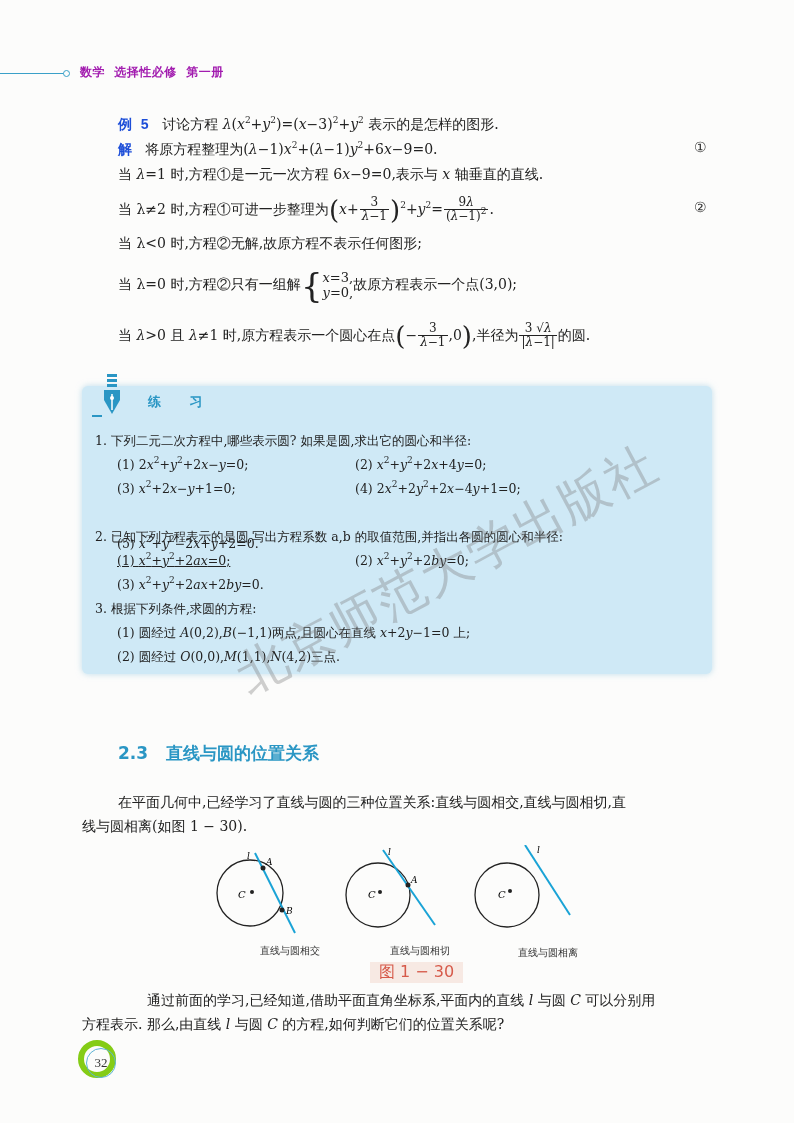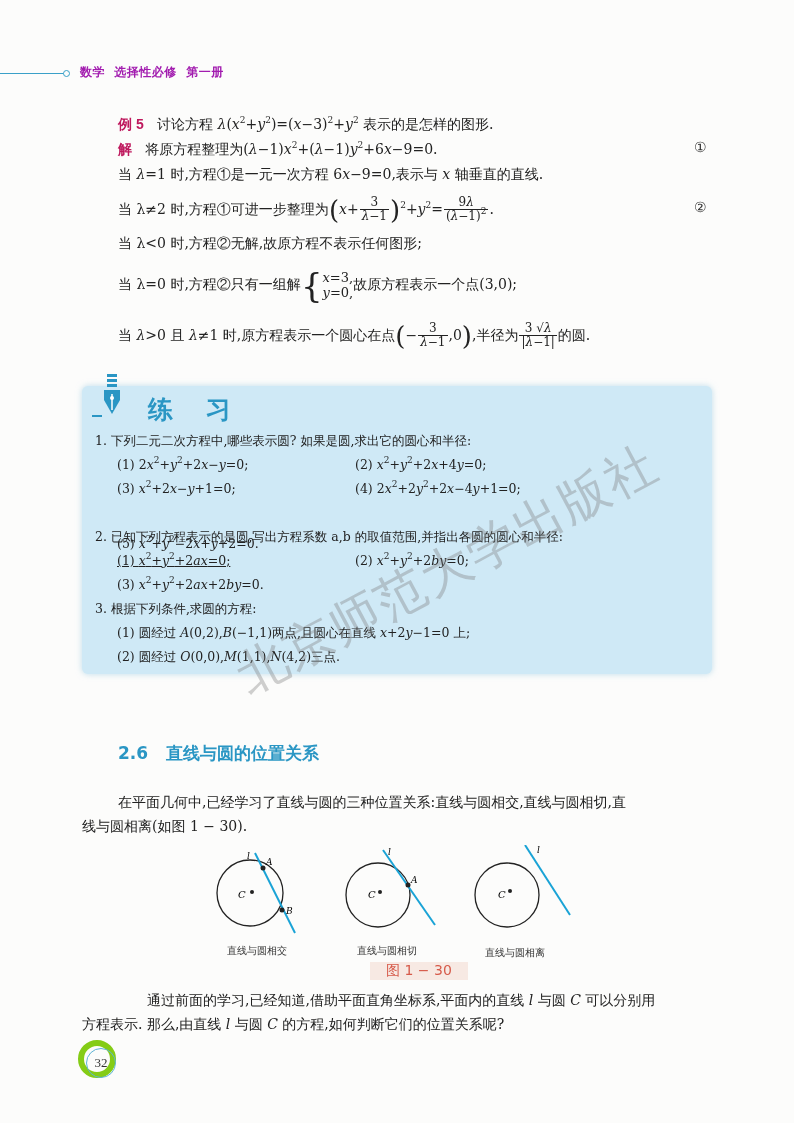--- a/index.html
+++ b/index.html
@@ -3,36 +3,36 @@
 <meta charset="utf-8">
 <style>
   * { margin: 0; padding: 0; box-sizing: border-box; }
   html, body { width: 794px; height: 1123px; background: #fcfcfb; overflow: hidden; }
   body { position: relative; font-family: "DejaVu Serif", "Liberation Serif", serif; color: #222; }
   .abs { position: absolute; }
   .header-line { left: 0; top: 73px; width: 64px; height: 0; border-top: 1px solid #3aa0c8; }
   .header-dot { left: 63px; top: 70px; width: 7px; height: 7px; border: 1px solid #3aa0c8; border-radius: 50%; background: #fcfcfb; }
   .header-title { left: 80px; top: 64px; font-family: "DejaVu Sans", sans-serif; font-weight: bold; font-size: 12px; color: #a21caf; letter-spacing: 0.5px; white-space: pre; }
   .line { position: absolute; font-size: 14px; line-height: 20px; white-space: nowrap; color: #222; }
-  .blue { color: #be185d; font-family: Liberation Sans, sans-serif; font-weight: bold; }
+  .blue { color: #1d4ed8; font-family: Liberation Mono, monospace; font-weight: bold; }
   .num { position: absolute; font-size: 14px; color: #333; }
   i { font-style: italic; }
   sup { font-size: 9px; vertical-align: 6px; line-height: 0; }
   .frac { display: inline-block; vertical-align: middle; text-align: center; font-size: 12px; line-height: 13px; margin: 0 1px; }
   .frac .n { display: block; border-bottom: 1px solid #222; padding: 0 2px; }
   .frac .d { display: block; padding: 0 2px; }
   .bigparen { font-size: 26px; vertical-align: middle; line-height: 20px; font-weight: 300; }
   .brace { font-size: 34px; vertical-align: middle; line-height: 20px; }
   .sys { display: inline-block; vertical-align: middle; font-size: 13px; line-height: 15px; }
   .exercise { left: 82px; top: 386px; width: 630px; height: 288px; background: #cfe9f6; border-radius: 6px; box-shadow: 0 0 6px rgba(150,200,225,0.6); }
-  .ex-title { left: 148px; top: 393px; font-family: "DejaVu Sans", sans-serif; font-weight: bold; font-size: 25px; color: #2a96c4; letter-spacing: 12px; }
+  .ex-title { left: 148px; top: 393px; font-family: "DejaVu Sans", sans-serif; font-weight: bold; font-size: 13px; color: #2a96c4; letter-spacing: 12px; }
   .ex-line { position: absolute; font-size: 12.5px; line-height: 18px; white-space: nowrap; color: #222; }
   .section-title { left: 118px; top: 742px; font-family: "DejaVu Sans", sans-serif; font-weight: bold; font-size: 17px; color: #2a96c4; white-space: pre; }
-  .fig-caption { position: absolute; font-size: 10px; color: #333; font-family: Liberation Sans, sans-serif; white-space: nowrap; }
-  .fig-label { left: 370px; top: 962px; font-size: 14px; color: #d65a4a; font-family: "DejaVu Sans", sans-serif; background: #f7e9e3; padding: 0 16px; }
+  .fig-caption { position: absolute; font-size: 10px; color: #333; font-family: Liberation Sans, sans-serif; white-space: nowrap; margin-left: 33px; }
+  .fig-label { left: 370px; top: 962px; font-size: 16px; color: #d65a4a; font-family: "DejaVu Sans", sans-serif; background: #f7e9e3; padding: 0 9px; }
   .page-num { left: 78px; top: 1040px; width: 38px; height: 38px; border: 6px solid #84cc16; border-radius: 50%; }
   .page-num-inner { position: absolute; left: 2px; top: 2px; width: 30px; height: 30px; border: 1px solid #5eb4d6; border-radius: 50%; display: flex; align-items: center; justify-content: center; font-size: 13px; color: #333; font-family: "Liberation Serif", serif; }
   .watermark { left: 200px; top: 470px; font-size: 50px; color: rgba(120,120,120,0.35); transform: rotate(-28deg); transform-origin: left top; white-space: nowrap; font-family: "DejaVu Sans", sans-serif; letter-spacing: 2px; top: 650px; left: 225px; }
 </style>
 </head>
 <body>
 
 <div class="abs header-line"></div>
 <div class="abs header-dot"></div>
 <div class="abs header-title">数学  选择性必修  第一册</div>
@@ -90,21 +90,21 @@
 <div class="ex-line" style="left:117px; top:552px;text-decoration:underline;">(1) <i>x</i><sup>2</sup>+<i>y</i><sup>2</sup>+2<i>ax</i>=0;</div>
 <div class="ex-line" style="left:355px; top:552px;">(2) <i>x</i><sup>2</sup>+<i>y</i><sup>2</sup>+2<i>by</i>=0;</div>
 <div class="ex-line" style="left:117px; top:576px;">(3) <i>x</i><sup>2</sup>+<i>y</i><sup>2</sup>+2<i>ax</i>+2<i>by</i>=0.</div>
 
 <div class="ex-line" style="left:95px; top:600px;">3. 根据下列条件,求圆的方程:</div>
 <div class="ex-line" style="left:117px; top:624px;">(1) 圆经过 <i>A</i>(0,2),<i>B</i>(−1,1)两点,且圆心在直线 <i>x</i>+2<i>y</i>−1=0 上;</div>
 <div class="ex-line" style="left:117px; top:648px;">(2) 圆经过 <i>O</i>(0,0),<i>M</i>(1,1),<i>N</i>(4,2)三点.</div>
 
 <div class="abs watermark">北京师范大学出版社</div>
 
-<div class="abs section-title"><span>2.6</span>   <span>直线与圆的位置关系</span></div>
+<div class="abs section-title"><span>2.3</span>   <span>直线与圆的位置关系</span></div>
 
 <div class="line" style="left:118px; top:792px;">在平面几何中,已经学习了直线与圆的三种位置关系:直线与圆相交,直线与圆相切,直</div>
 <div class="line" style="left:82px; top:816px;">线与圆相离(如图 1 − 30).</div>
 
 <svg class="abs" style="left:215px; top:845px;" width="370" height="100" viewBox="0 0 370 100">
 
   <g>
     <circle cx="35" cy="48" r="33" fill="none" stroke="#222" stroke-width="1.3"></circle>
     <line x1="40" y1="8" x2="80" y2="88" stroke="#1aa3d6" stroke-width="2"></line>
     <circle cx="48" cy="23" r="2.5" fill="#222"></circle>

